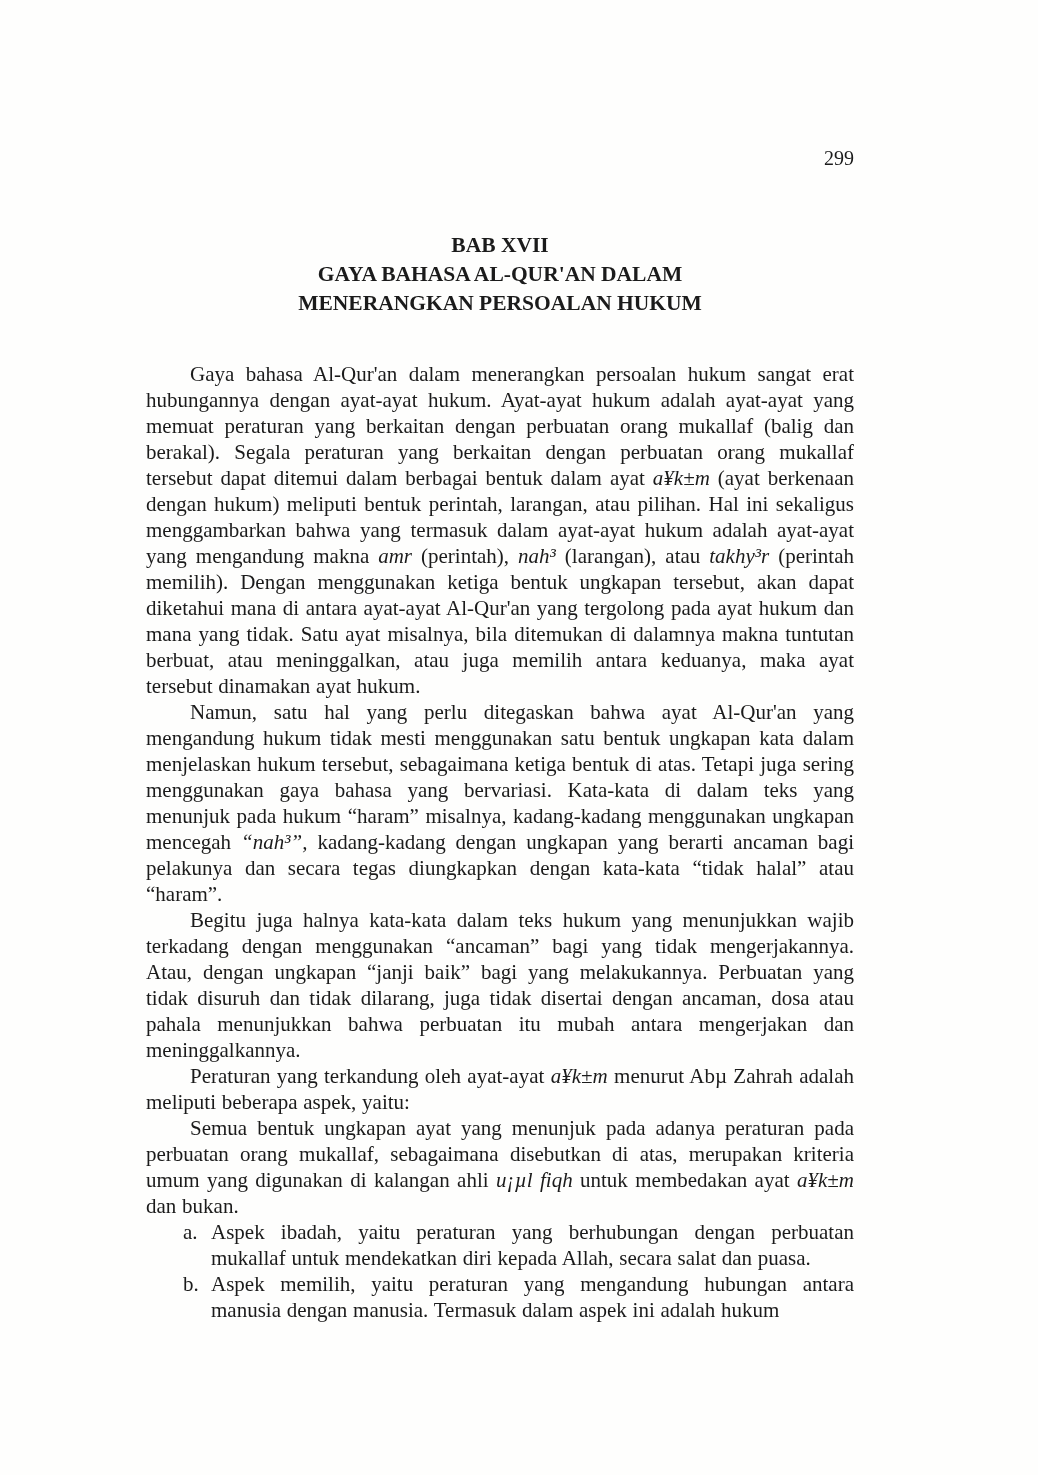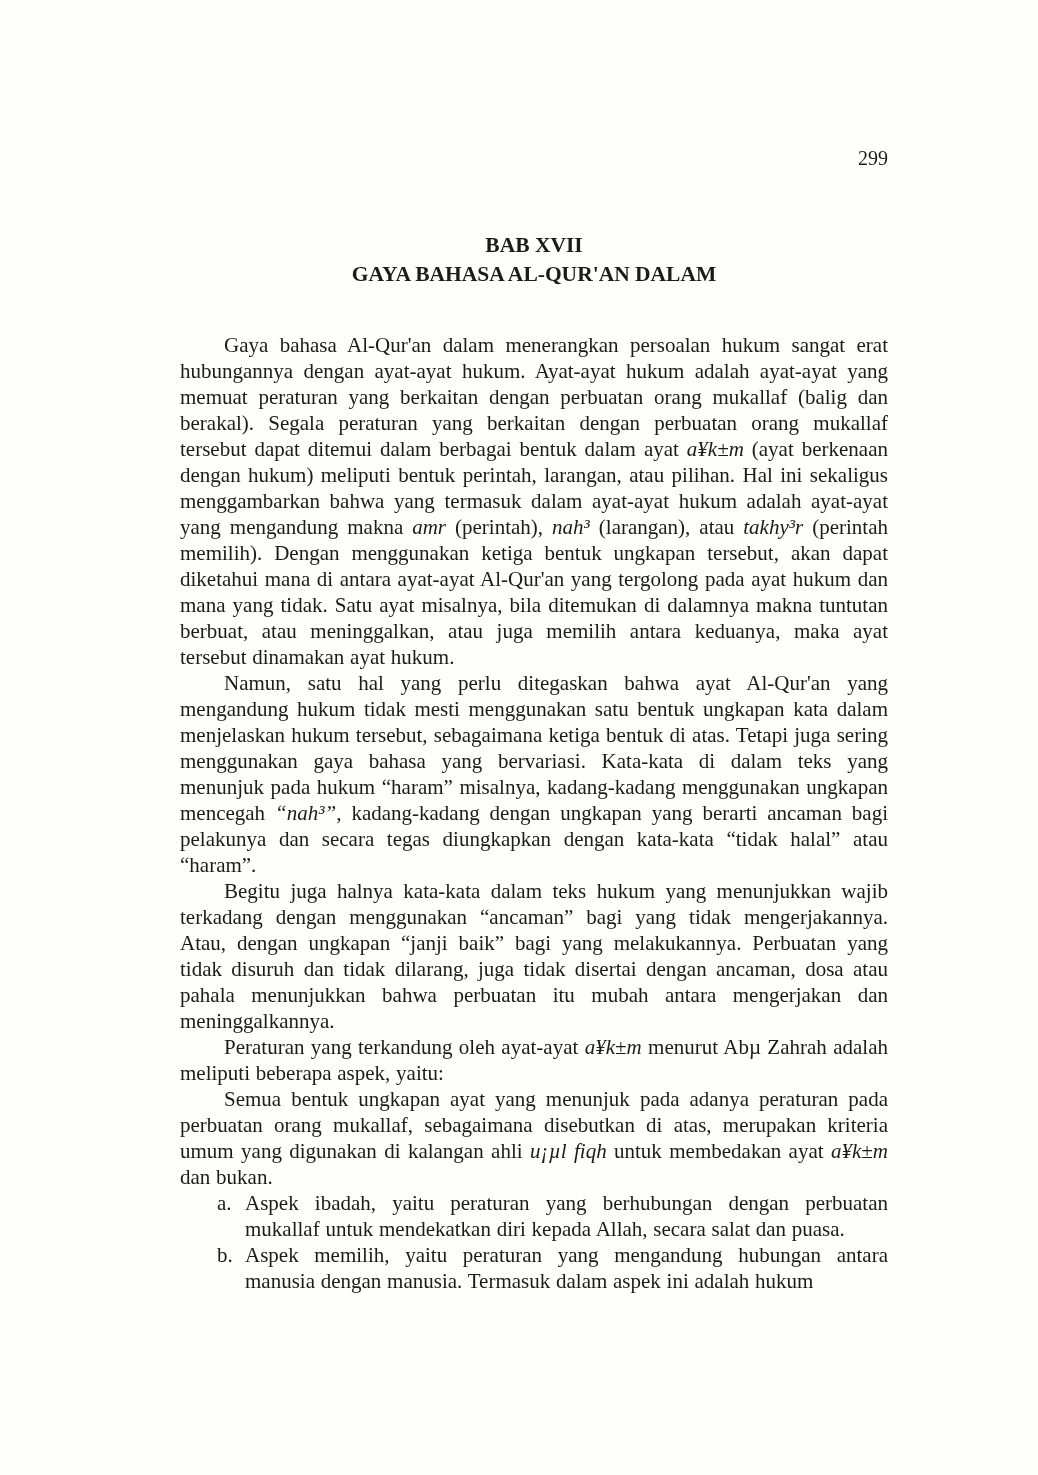--- a/index.html
+++ b/index.html
@@ -11,21 +11,21 @@
     position: relative;
     width: 1038px;
     height: 1475px;
     background: #fefefd;
     color: #1b1b1b;
     font-family: "Liberation Serif", "DejaVu Serif", serif;
     overflow: hidden;
   }
   .content {
     position: absolute;
-    left: 180px;
+    left: 146px;
     top: 145px;
     width: 708px;
     font-size: 21px;
     line-height: 26px;
   }
   .page-number {
     text-align: right;
     font-size: 20px;
   }
   .chapter-title {
@@ -65,20 +65,21 @@
 </head>
 <body>
 
 <div class="page">
   <div class="content">
     <div class="page-number">299</div>
 
     <div class="chapter-title">
       <div>BAB XVII</div>
       <div>GAYA BAHASA AL-QUR'AN DALAM</div>
+      <div>MENERANGKAN PERSOALAN HUKUM</div>
     </div>
 
     <div class="body-text">
         <div class="para"><span>Gaya bahasa Al-Qur'an dalam menerangkan persoalan hukum sangat erat hubungannya dengan ayat-ayat hukum. Ayat-ayat hukum adalah ayat-ayat yang memuat peraturan yang berkaitan dengan perbuatan orang mukallaf (balig dan berakal). Segala peraturan yang berkaitan dengan perbuatan orang mukallaf tersebut dapat ditemui dalam berbagai bentuk dalam ayat </span><span class="it">a¥k±m</span><span> (ayat berkenaan dengan hukum) meliputi bentuk perintah, larangan, atau pilihan. Hal ini sekaligus menggambarkan bahwa yang termasuk dalam ayat-ayat hukum adalah ayat-ayat yang mengandung makna </span><span class="it">amr</span><span> (perintah), </span><span class="it">nah³</span><span> (larangan), atau </span><span class="it">takhy³r</span><span> (perintah memilih). Dengan menggunakan ketiga bentuk ungkapan tersebut, akan dapat diketahui mana di antara ayat-ayat Al-Qur'an yang tergolong pada ayat hukum dan mana yang tidak. Satu ayat misalnya, bila ditemukan di dalamnya makna tuntutan berbuat, atau meninggalkan, atau juga memilih antara keduanya, maka ayat tersebut dinamakan ayat hukum.</span></div>
         <div class="para"><span>Namun, satu hal yang perlu ditegaskan bahwa ayat Al-Qur'an yang mengandung hukum tidak mesti menggunakan satu bentuk ungkapan kata dalam menjelaskan hukum tersebut, sebagaimana ketiga bentuk di atas. Tetapi juga sering menggunakan gaya bahasa yang bervariasi. Kata-kata di dalam teks yang menunjuk pada hukum “haram” misalnya, kadang-kadang menggunakan ungkapan mencegah </span><span class="it">“nah³”,</span><span> kadang-kadang dengan ungkapan yang berarti ancaman bagi pelakunya dan secara tegas diungkapkan dengan kata-kata “tidak halal” atau “haram”.</span></div>
         <div class="para"><span>Begitu juga halnya kata-kata dalam teks hukum yang menunjukkan wajib terkadang dengan menggunakan “ancaman” bagi yang tidak mengerjakannya. Atau, dengan ungkapan “janji baik” bagi yang melakukannya. Perbuatan yang tidak disuruh dan tidak dilarang, juga tidak disertai dengan ancaman, dosa atau pahala menunjukkan bahwa perbuatan itu mubah antara mengerjakan dan meninggalkannya.</span></div>
         <div class="para"><span>Peraturan yang terkandung oleh ayat-ayat </span><span class="it">a¥k±m</span><span> menurut Abµ Zahrah adalah meliputi beberapa aspek, yaitu:</span></div>
         <div class="para"><span>Semua bentuk ungkapan ayat yang menunjuk pada adanya peraturan pada perbuatan orang mukallaf, sebagaimana disebutkan di atas, merupakan kriteria umum yang digunakan di kalangan ahli </span><span class="it">u¡µl fiqh</span><span> untuk membedakan ayat </span><span class="it">a¥k±m</span><span> dan bukan.</span></div>
         <div class="li"><span class="marker">a.</span><span>Aspek ibadah, yaitu peraturan yang berhubungan dengan perbuatan mukallaf untuk mendekatkan diri kepada Allah, secara salat dan puasa.</span></div>
         <div class="li"><span class="marker">b.</span><span>Aspek memilih, yaitu peraturan yang mengandung hubungan antara manusia dengan manusia. Termasuk dalam aspek ini adalah hukum</span></div>

